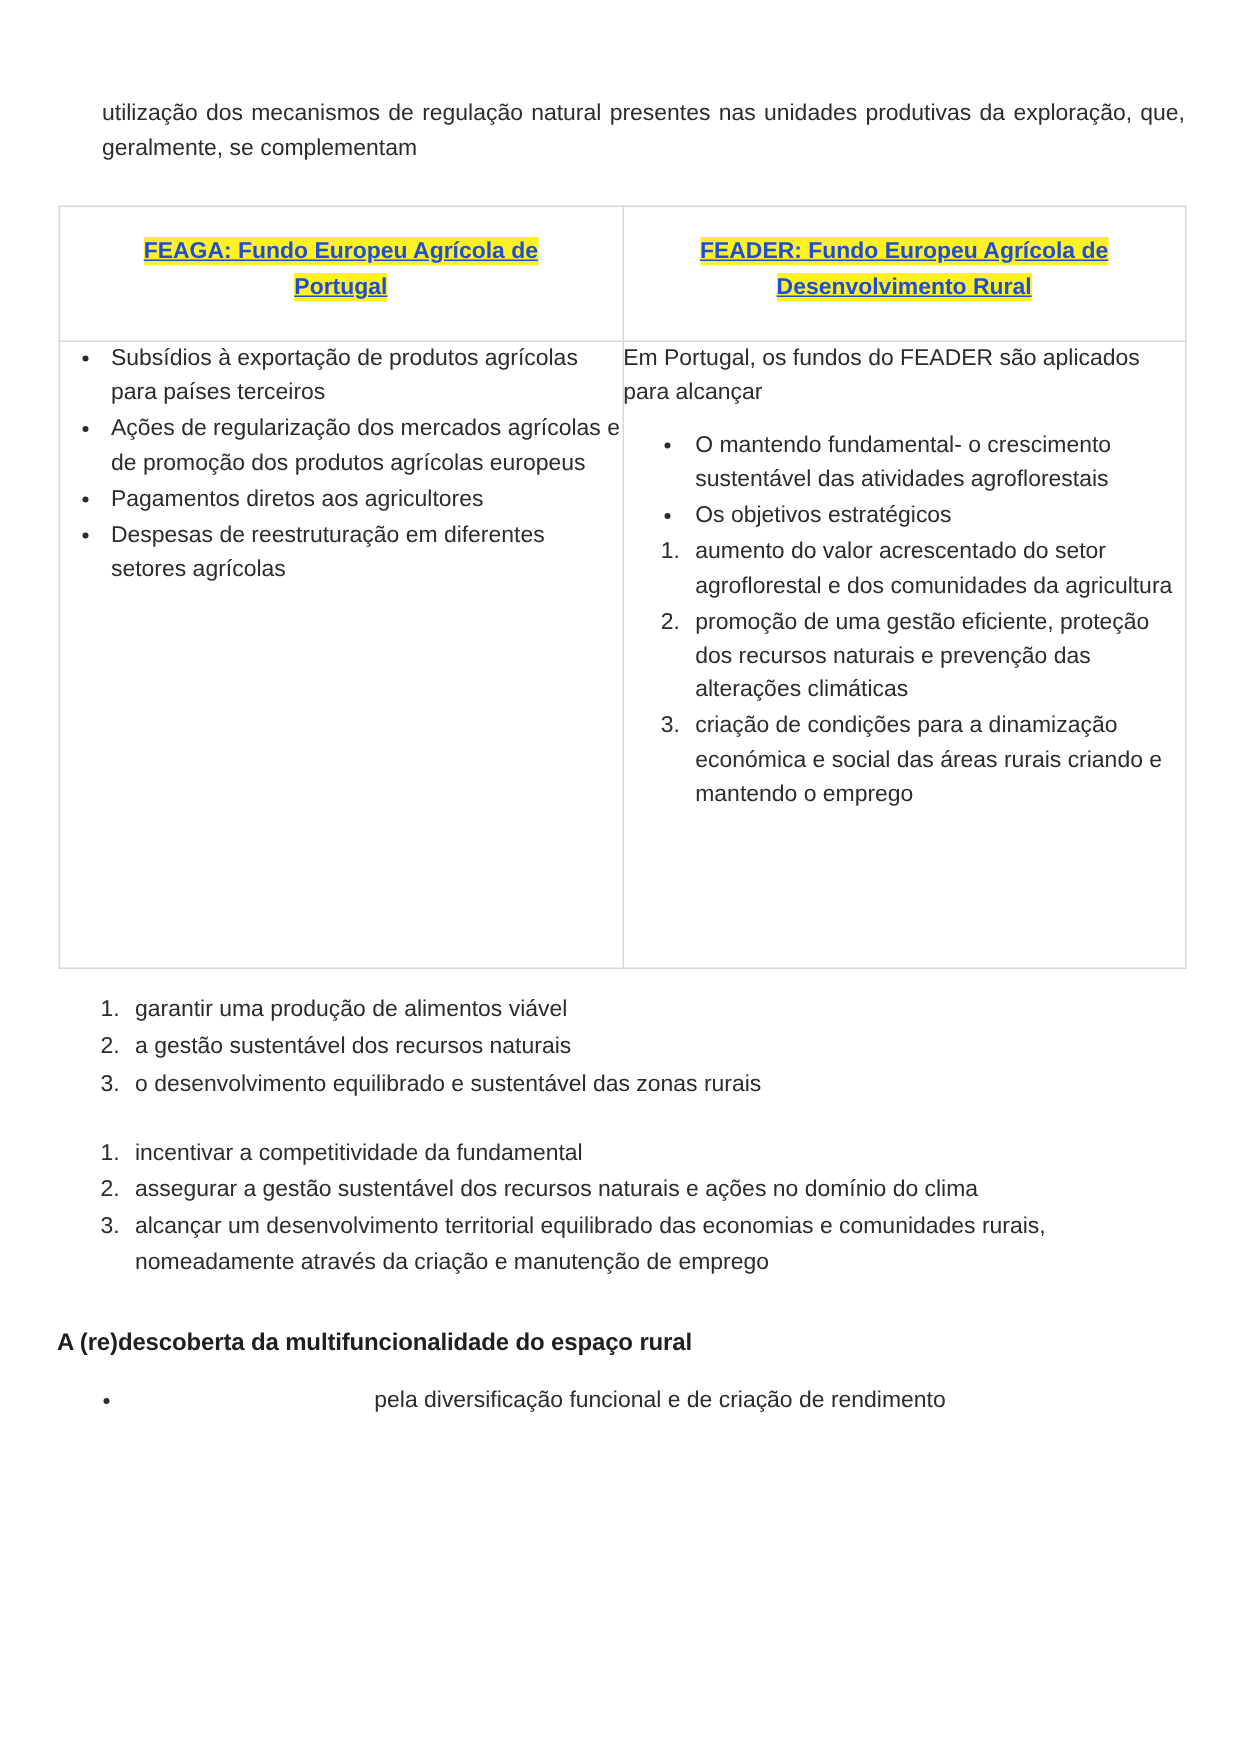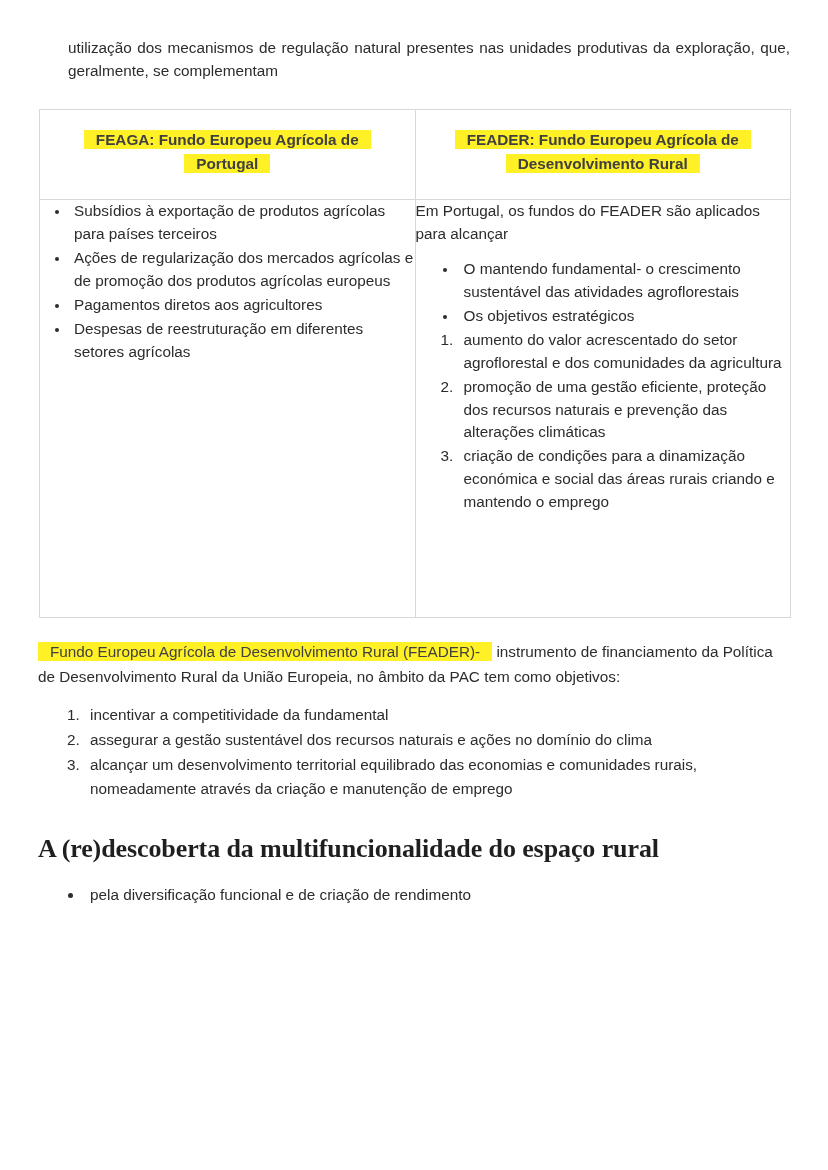--- a/index.html
+++ b/index.html
@@ -14,20 +14,21 @@
     font-family: "Liberation Sans", "DejaVu Sans", sans-serif;
     color: #2c2c2c;
     font-size: 15.3px;
     line-height: 1.48;
     position: relative;
     overflow: hidden;
   }
 
   .page {
     padding: 36px 38px 0 38px;
+    margin-top: 28px;
   }
 
   
   .intro {
     margin: 0 0 26px 0;
     padding-left: 30px;
     padding-right: 0px;
     text-align: justify;
     text-justify: inter-word;
     line-height: 1.52;
@@ -56,23 +57,24 @@
   td.cell {
     padding: 16px 14px 16px 10px;
     height: 418px;
   }
   td.cell-right {
     padding: 16px 14px 16px 16px;
   }
 
   mark, .hl {
     background: #fff125;
-    color: #404040;
-    padding: 1px 12px;
+    color: #1d4ed8;
+    padding: 1px 0;
     box-decoration-break: clone;
+    text-decoration: underline;
     -webkit-box-decoration-break: clone;
   }
 
   
   ul.bullets, ol.nums {
     margin: 0;
     padding: 0 0 0 30px;
   }
   ul.bullets { list-style: disc; }
   ol.nums { list-style: decimal; }
@@ -109,29 +111,29 @@
     line-height: 1.56;
   }
   ul.body-bullets {
     margin: 14px 0 0 0;
     padding-left: 46px;
     list-style: disc;
   }
   ul.body-bullets li {
     padding-left: 6px;
     line-height: 1.56;
+    text-align: center;
   }
 
   h2.heading {
-    font-size: 26px;
+    font-size: 16px;
     font-weight: bold;
     margin: 30px 0 0 0;
     letter-spacing: -0.1px;
     color: #1f1f1f;
-    font-family: Liberation Serif, serif;
   }
   .para-gap { margin-top: 19px; }
   .block-gap { margin-top: 22px; }
   b, strong { font-weight: normal; }
 </style>
 </head>
 <body>
 
 <div class="page">
 
@@ -170,24 +172,28 @@
             <li>aumento do valor acrescentado do setor agroflorestal e dos comunidades da agricultura</li>
             <li>promoção de uma gestão eficiente, proteção dos recursos naturais e prevenção das alterações climáticas</li>
             <li>criação de condições para a dinamização económica e social das áreas rurais criando e mantendo o emprego</li>
           </ol>
         </td>
       </tr>
     </tbody>
   </table>
 
   <div class="section">
+    <ol class="body-nums">
+      <li>garantir uma produção de alimentos viável</li>
+      <li>a gestão sustentável dos recursos naturais</li>
+      <li>o desenvolvimento equilibrado e sustentável das zonas rurais</li>
+    </ol>
   </div>
 
   <div class="section block-gap">
-    <p class="body"><span class="hl">Fundo Europeu Agrícola de Desenvolvimento Rural (FEADER)-</span><span> instrumento de financiamento da Política de Desenvolvimento Rural da União Europeia, no âmbito da PAC tem como objetivos:</span></p>
     <ol class="body-nums">
       <li>incentivar a competitividade da fundamental</li>
       <li>assegurar a gestão sustentável dos recursos naturais e ações no domínio do clima</li>
       <li>alcançar um desenvolvimento territorial equilibrado das economias e comunidades rurais, nomeadamente através da criação e manutenção de emprego</li>
     </ol>
   </div>
 
   <div class="section">
     <h2 class="heading">A (re)descoberta da multifuncionalidade do espaço rural</h2>
     <ul class="body-bullets">

